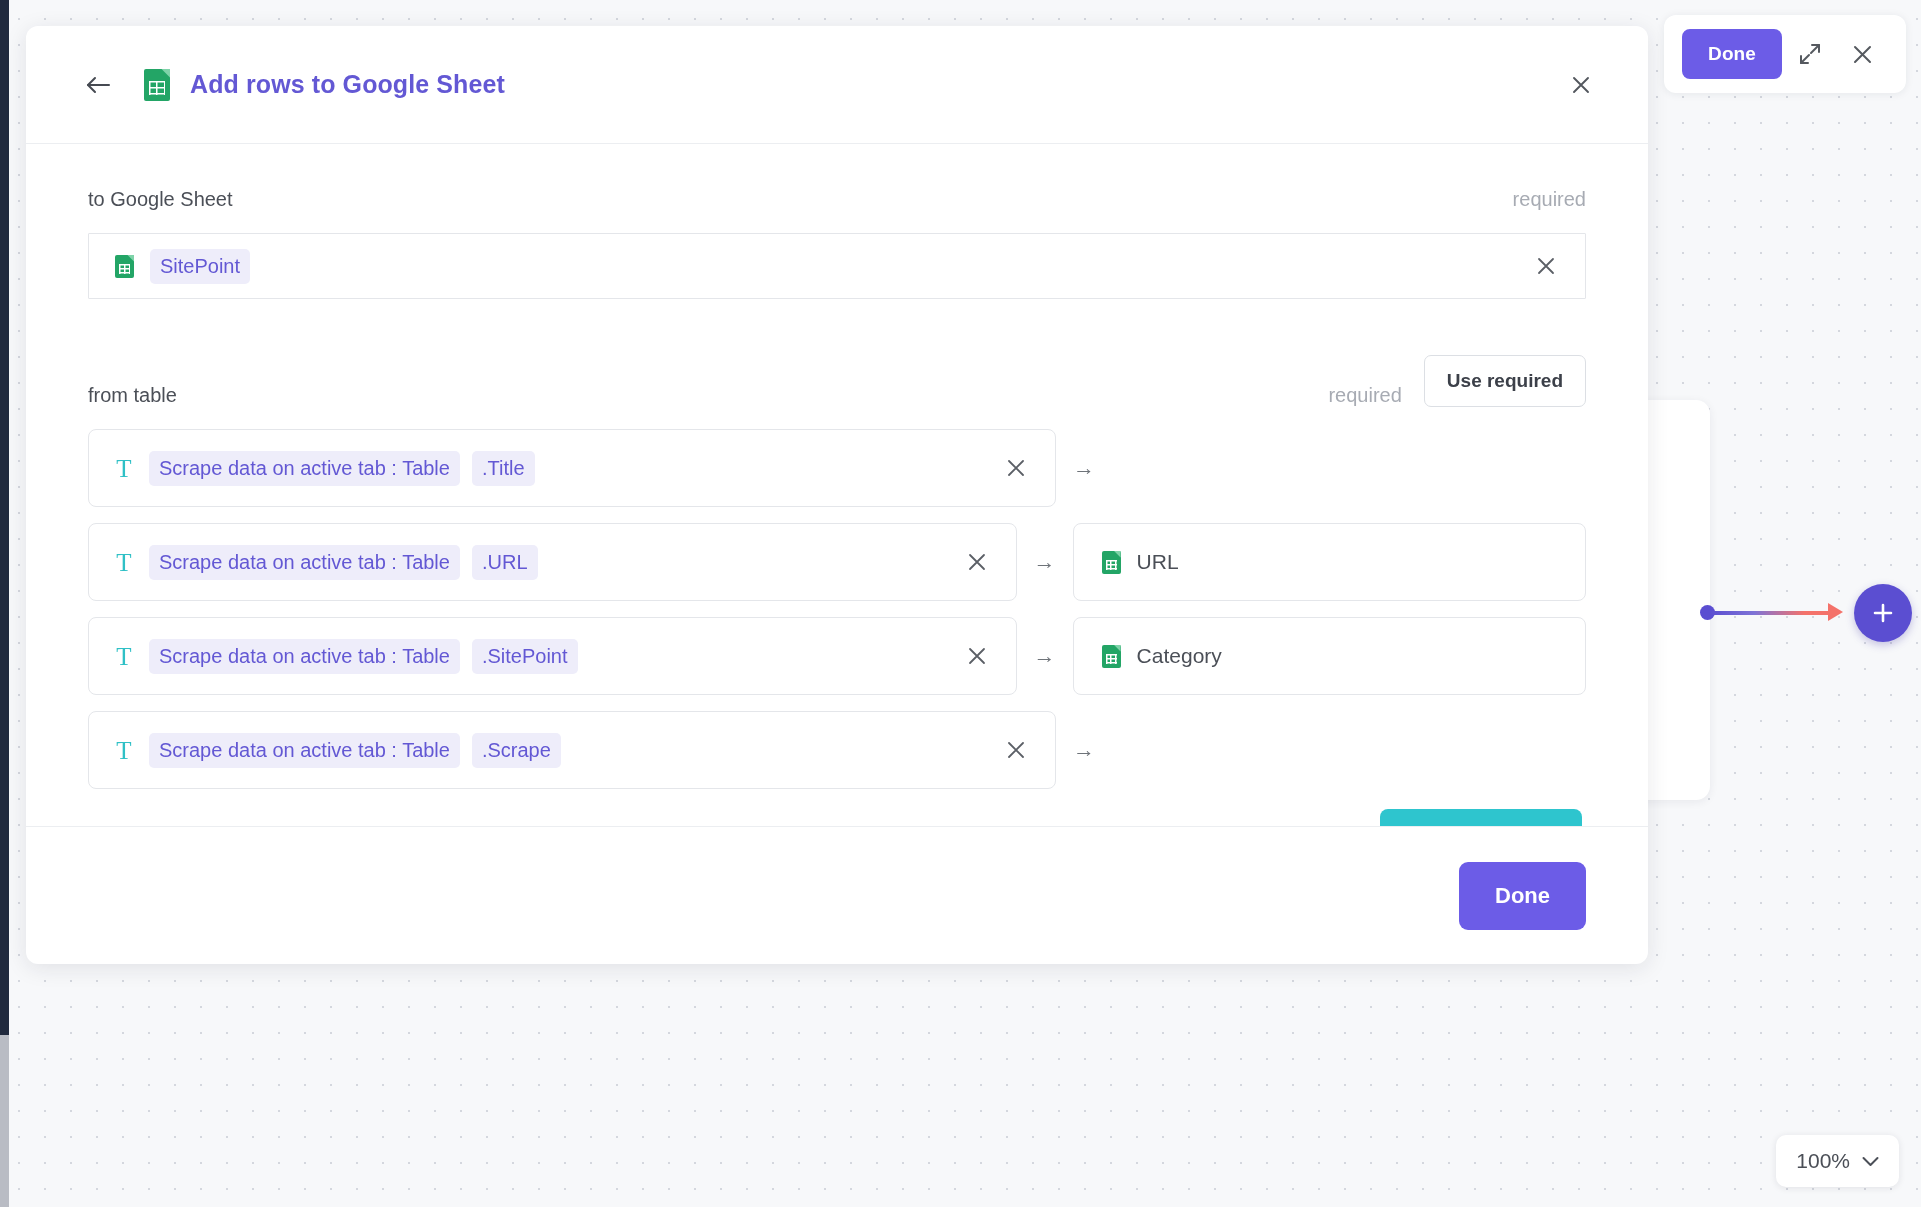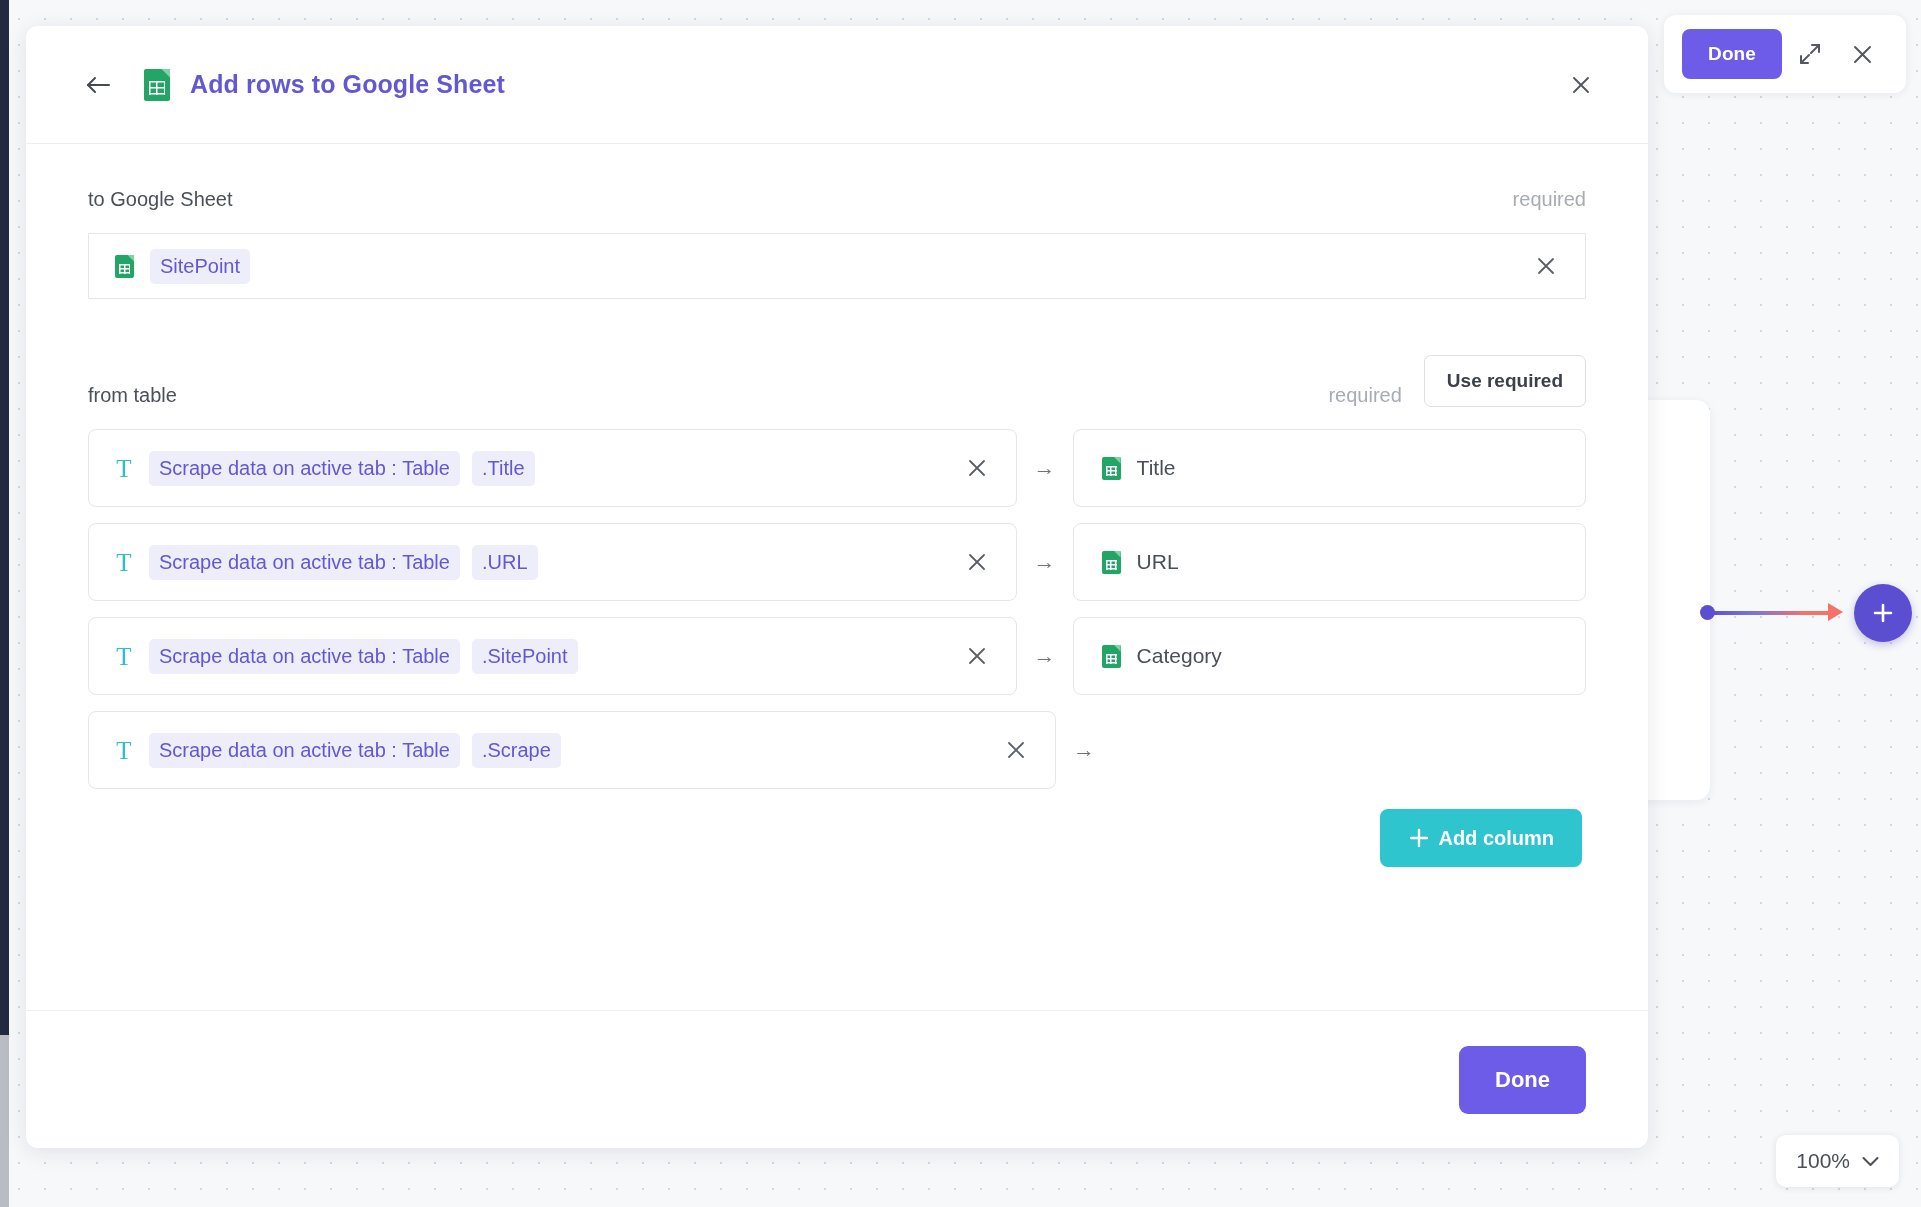--- a/index.html
+++ b/index.html
@@ -148,21 +148,21 @@
     color: #5a5f६b;
     color: #55595f;
   }
 
   
   .modal {
     position: absolute;
     left: 26px;
     top: 26px;
     width: 1622px;
-    height: 1122px;
+    height: 938px;
     background: #ffffff;
     border-radius: 12px;
     box-shadow: 0 4px 22px rgba(28,34,51,0.10);
     z-index: 5;
     display: flex;
     flex-direction: column;
   }
 
   .modal-header {
     height: 118px;
@@ -502,28 +502,20 @@
           <span class="t-icon">T</span>
           <span class="chip">Scrape data on active tab : Table</span>
           <span class="chip">.Title</span>
           <button class="clear-x">
             <svg width="22" height="22" viewBox="0 0 22 22">
               <path d="M4 4 L18 18 M18 4 L4 18" stroke="#5b5f66" stroke-width="1.8" stroke-linecap="round"></path>
             </svg>
           </button>
         </div>
         <span class="map-arrow">→</span>
-        <div class="map-target">
-          <span class="gsheet-icon sm">
-            <span class="body"></span>
-              <span class="fold"></span>
-              <span class="grid"></span>
-          </span>
-          <span>Title</span>
-        </div>
       </div>
 
       <div class="map-row">
         <div class="map-source">
           <span class="t-icon">T</span>
           <span class="chip">Scrape data on active tab : Table</span>
           <span class="chip">.URL</span>
           <button class="clear-x">
             <svg width="22" height="22" viewBox="0 0 22 22">
               <path d="M4 4 L18 18 M18 4 L4 18" stroke="#5b5f66" stroke-width="1.8" stroke-linecap="round"></path>

